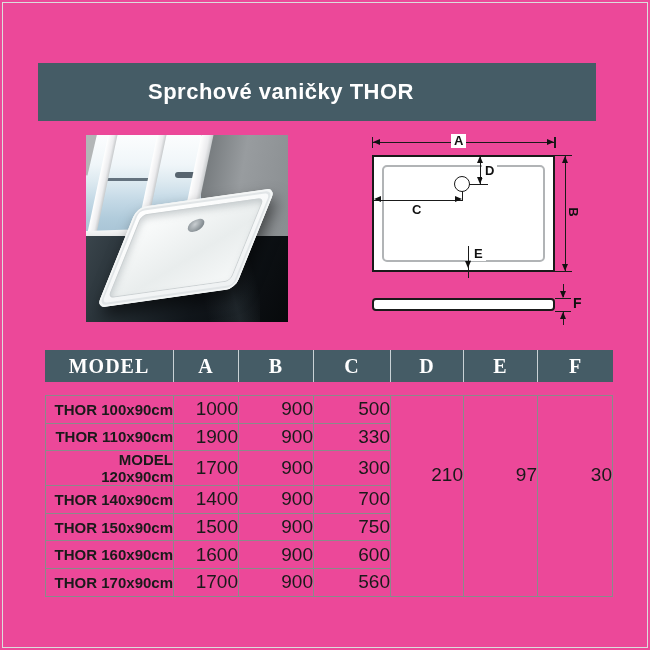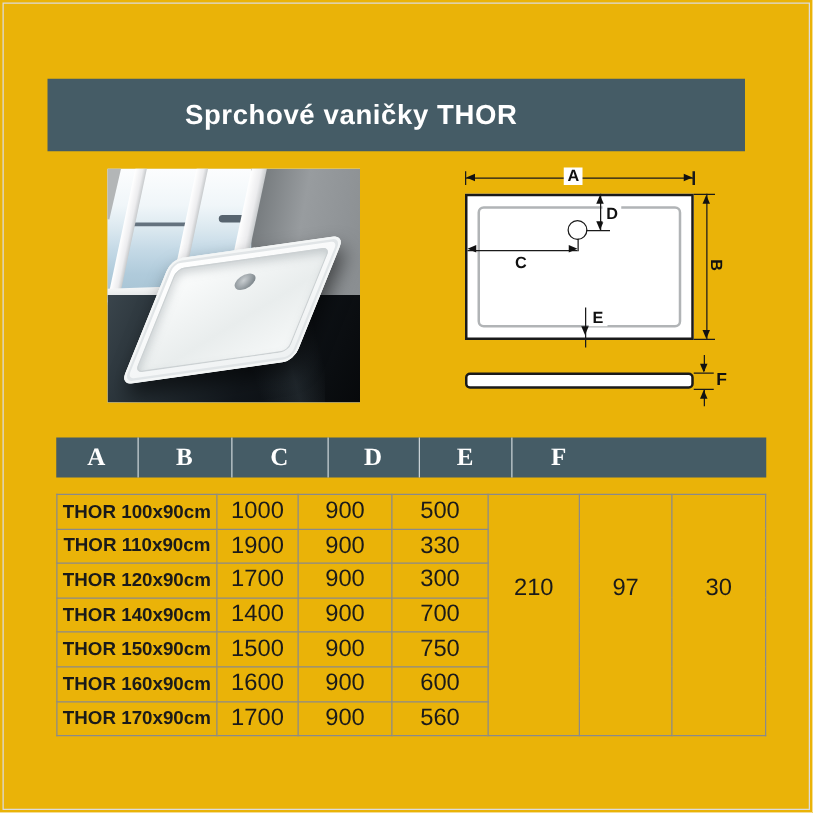--- a/index.html
+++ b/index.html
@@ -1,16 +1,16 @@
 <!DOCTYPE html>
 <html><head>
 <meta charset="utf-8">
 <style>
   html,body{margin:0;padding:0;background:#fff;}
-  .page{position:relative;width:650px;height:650px;background:#eab308;overflow:hidden;
+  .page{position:relative;width:650px;height:650px;background:#ec4899;overflow:hidden;
         font-family:"Liberation Sans",sans-serif;}
   .page-frame{position:absolute;inset:2px;border:1px solid #dcdcdc;pointer-events:none;}
 
   
   .banner{position:absolute;left:38px;top:63px;width:558px;height:58px;background:#455C66;
           display:flex;align-items:center;justify-content:center;box-sizing:border-box;padding-right:72px;}
   .banner span{color:#fff;font-weight:bold;font-size:22px;letter-spacing:.5px;}
 
   
   .photo{position:absolute;left:86px;top:135px;width:202px;height:187px;overflow:hidden;background:#dfe9ef;}
@@ -63,21 +63,21 @@
   
   .thead{position:absolute;left:45px;top:350px;width:568px;height:32px;background:#455C66;display:flex;}
   .hcell{display:flex;align-items:center;justify-content:center;color:#fff;
          font-family:"Liberation Serif",serif;font-weight:bold;font-size:20px;letter-spacing:1px;
          box-sizing:border-box;border-left:1px solid #c9d2d6;}
   .hcell:first-child{border-left:none;}
   .hc0{width:128px;}.hc1{width:65px;}.hc2{width:75px;}.hc3{width:77px;}
   .hc4{width:73px;}.hc5{width:74px;}.hc6{width:76px;}
   .tbl{position:absolute;left:45px;top:395px;}
   table{border-collapse:collapse;}
-  td{border:1px solid #8a8a8a;height:26.6px;text-align:center;vertical-align:middle;
+  td{border:1px solid #8a8a8a;height:26.6px;text-align:right;vertical-align:middle;
      font-size:19px;color:#1a1a1a;padding:0;}
   table{border:1px solid #6e6e6e;}
   td.model{font-weight:bold;font-size:15px;}
   td.merged{vertical-align:middle;}
   .mval{position:relative;top:-21px;display:inline-block;}
 </style>
 </head>
 <body>
 
 <div class="page">
@@ -147,20 +147,21 @@
     <div class="el ln" style="left:197.5px;top:156px;width:1.5px;height:13px;"></div>
     <div class="el arrD" style="left:194.5px;top:163px;"></div>
     <div class="el ln" style="left:190px;top:169.5px;width:16px;height:1.5px;"></div>
     <div class="el ln" style="left:197.5px;top:184px;width:1.5px;height:13px;"></div>
     <div class="el arrU" style="left:194.5px;top:184px;"></div>
     <div class="el ln" style="left:190px;top:182.5px;width:16px;height:1.5px;"></div>
     <div class="el dlabel" style="left:205px;top:168px;font-size:14px;background:transparent;">F</div>
   </div>
 
   <div class="thead">
+    <div class="hcell hc0">MODEL</div>
     <div class="hcell hc1">A</div>
     <div class="hcell hc2">B</div>
     <div class="hcell hc3">C</div>
     <div class="hcell hc4">D</div>
     <div class="hcell hc5">E</div>
     <div class="hcell hc6">F</div>
   </div>
 
   <div class="tbl">
     <table>
@@ -183,21 +184,21 @@
             <td rowspan="7" class="merged"><span class="mval">97</span></td>
             <td rowspan="7" class="merged"><span class="mval">30</span></td>
           </tr>
           <tr>
             <td class="model">THOR 110x90cm</td>
             <td>1900</td>
             <td>900</td>
             <td>330</td>
           </tr>
           <tr>
-            <td class="model">THOR 120x90cm</td>
+            <td class="model">MODEL 120x90cm</td>
             <td>1700</td>
             <td>900</td>
             <td>300</td>
           </tr>
           <tr>
             <td class="model">THOR 140x90cm</td>
             <td>1400</td>
             <td>900</td>
             <td>700</td>
           </tr>

